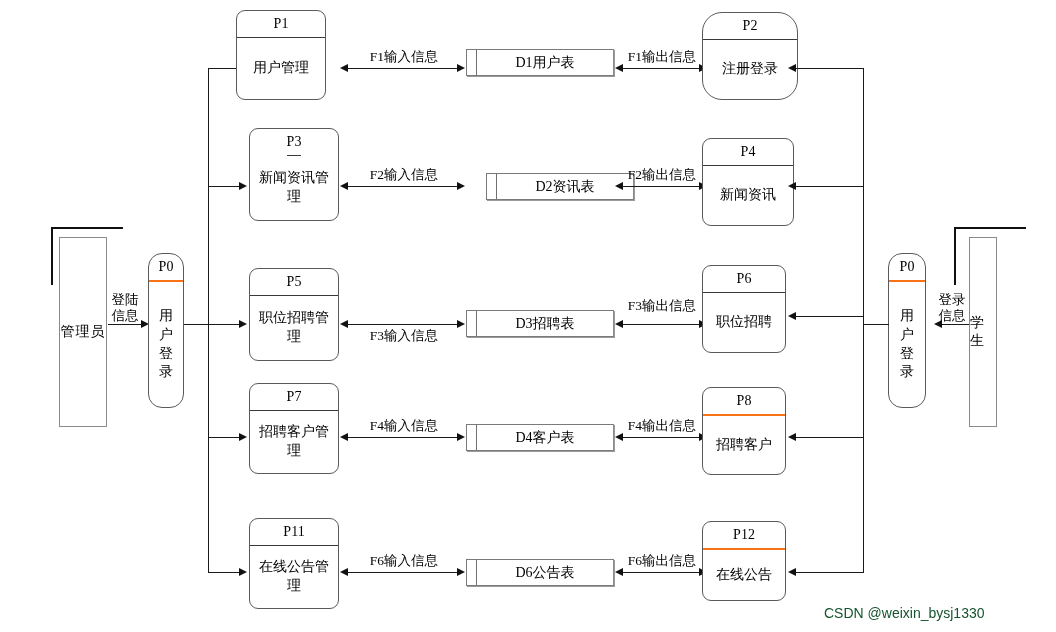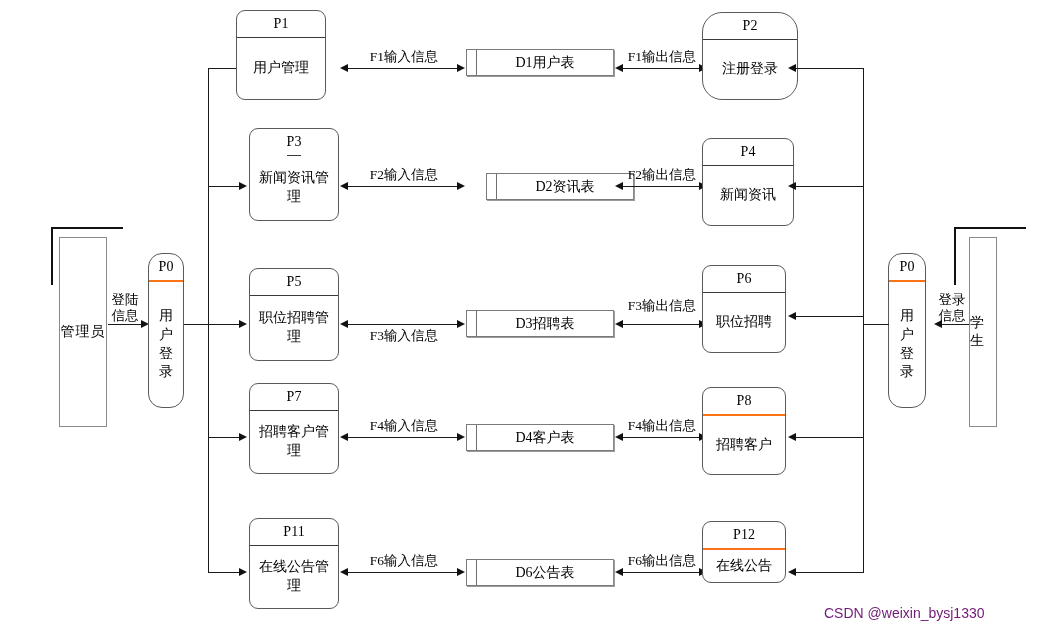--- a/index.html
+++ b/index.html
@@ -109,21 +109,21 @@
     font-family:"Liberation Serif","DejaVu Serif",serif;
     color:#000;
     text-align:center;
   }
   .flabel.two{line-height:1.15;}
 
   
   .watermark{
     font-family:"Liberation Sans","DejaVu Sans",sans-serif;
     font-size:14px;
-    color:#701a75;
+    color:#14532d;
     white-space:nowrap;
   }
 </style>
 </head>
 <body>
 
 <div id="canvas">
 
   <div class="abs entity-bracket" style="left:51px;top:227px;width:72px;height:58px;"></div>
   <div class="abs entity" style="left:59px;top:237px;width:48px;height:190px;">
@@ -358,21 +358,21 @@
   <div class="abs store" style="left:466px;top:559px;width:148px;height:27px;">
     <div class="s-tab"></div>
     <div class="s-label">D6公告表</div>
   </div>
 
   <div class="abs hline" style="left:622px;top:572px;width:80px;"></div>
   <div class="abs arr arr-l" style="left:615px;top:568px;"></div>
   <div class="abs arr arr-r" style="left:699px;top:568px;"></div>
   <div class="abs flabel" style="left:616px;top:552px;width:92px;">F6输出信息</div>
 
-  <div class="abs process thickhead" style="left:702px;top:521px;width:84px;height:62px;">
+  <div class="abs process thickhead" style="left:702px;top:521px;width:84px;height:80px;">
     <div class="p-head">P12</div>
     <div class="p-body">
       <div>
         <span>在线公告</span>
         <span></span>
       </div>
     </div>
   </div>
   <div class="abs hline" style="left:795px;top:572px;width:68px;"></div>
   <div class="abs arr arr-l" style="left:788px;top:568px;"></div>

